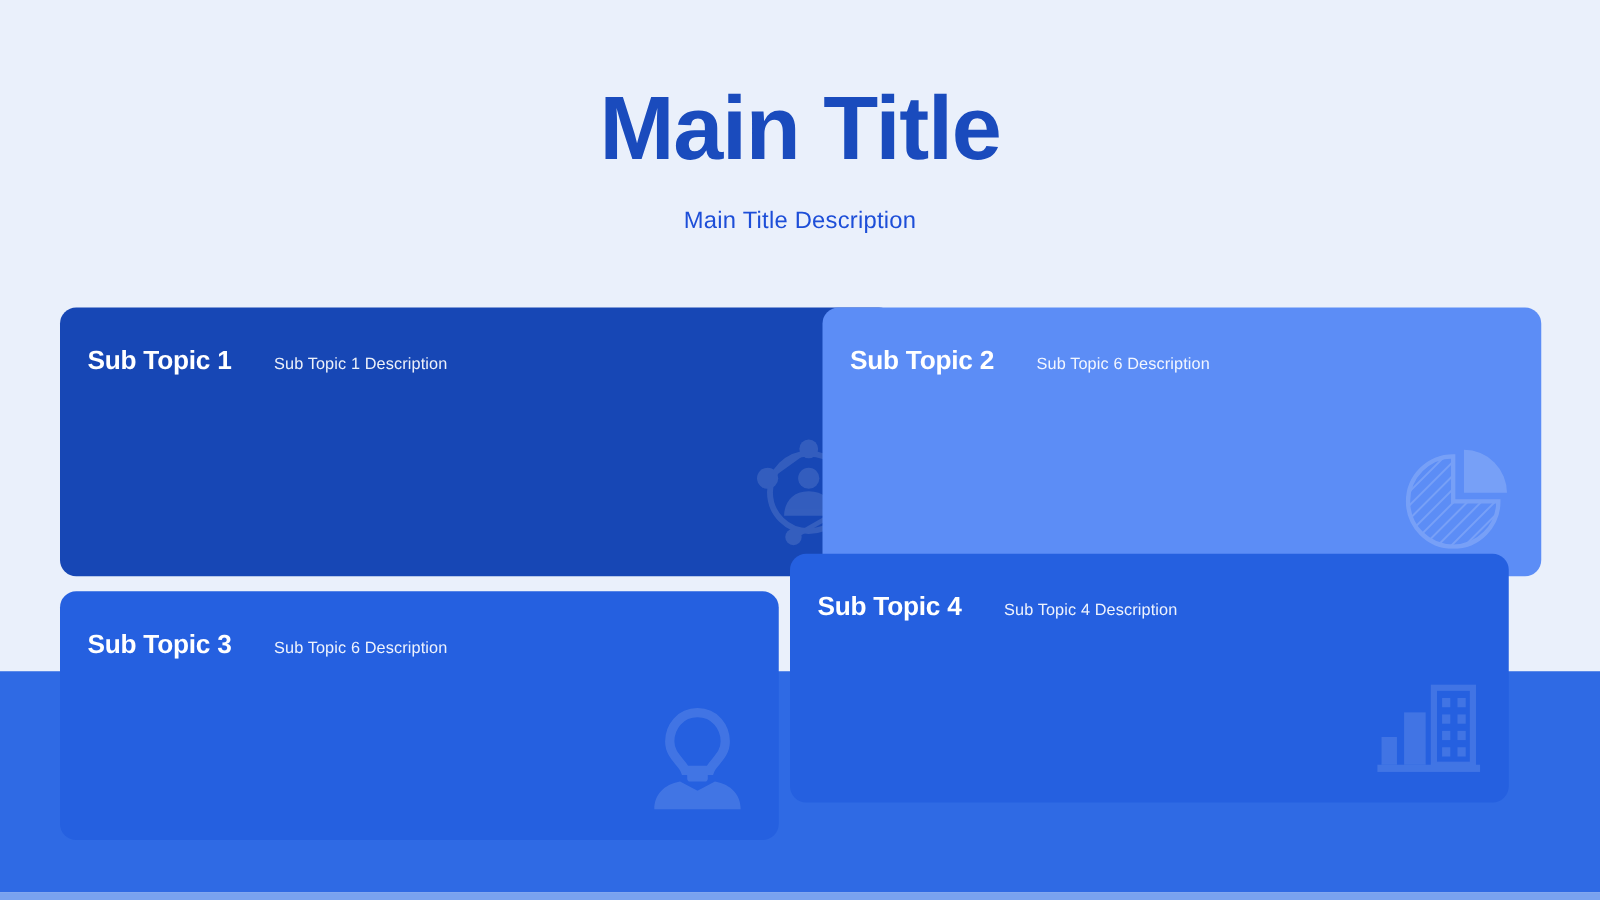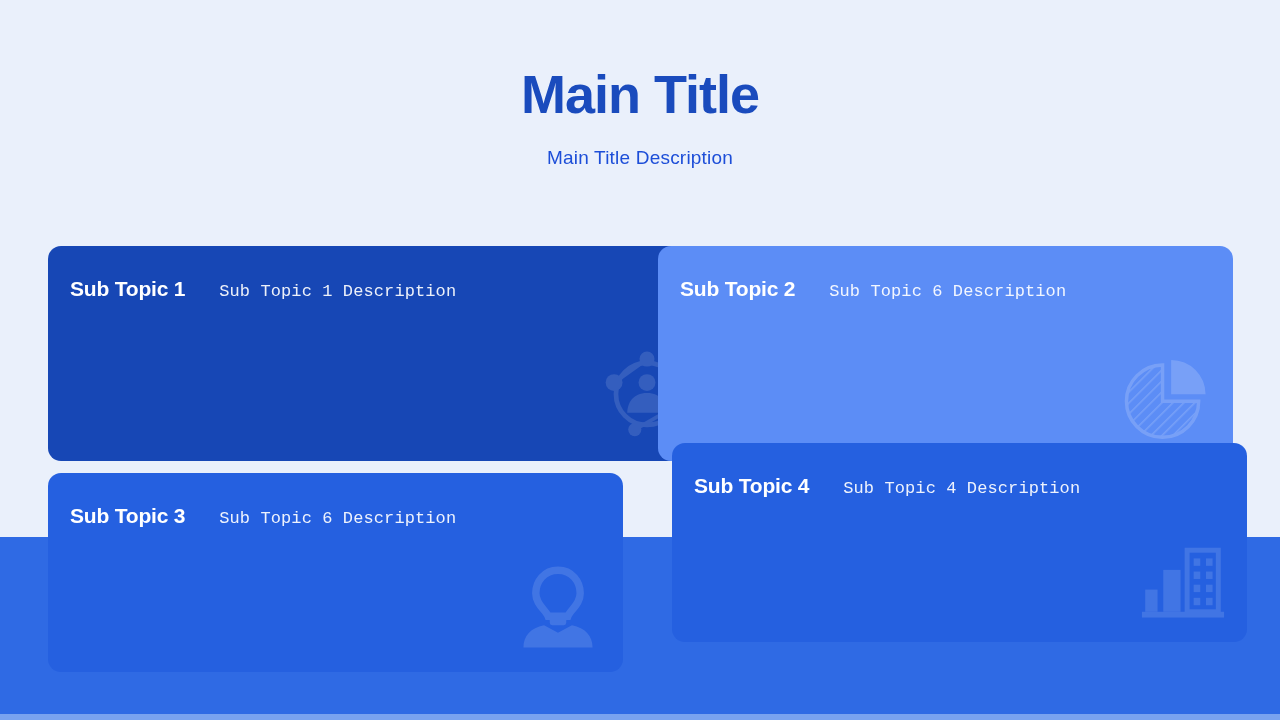--- a/index.html
+++ b/index.html
@@ -34,21 +34,21 @@
 
   
   .header {
     position:absolute;
     left:0; top:0;
     width:1280px;
     text-align:center;
     padding-top:66px;
   }
   .main-title {
-    font-size:54px;
+    font-size:72px;
     font-weight:700;
     letter-spacing:-1px;
     line-height:1.05;
     color:#1a4bbd;
   }
   .main-sub {
     margin-top:24px;
     font-size:19px;
     font-weight:400;
     color:#1d4ed8;
@@ -67,43 +67,42 @@
     align-items:baseline;
     padding:31px 0 0 22px;
   }
   .card .card-title {
     font-size:21px;
     font-weight:700;
     letter-spacing:-0.2px;
     white-space:nowrap;
   }
   .card .card-desc {
-    font-size:17px;
+    font-size:13px;
     font-weight:400;
     letter-spacing:0.1px;
     margin-left:34px;
     color:rgba(255,255,255,0.92);
     white-space:nowrap;
-    font-family:Liberation Mono, monospace;
   }
   .card .card-icon {
     position:absolute;
     right:26px;
     bottom:18px;
     width:86px;
     height:86px;
     opacity:0.13;
   }
   .card .card-icon svg { width:100%; height:100%; display:block; }
 
   
   #card-1 { left:48px;  top:246px; width:668px; height:215px; background:#1747b5; }
   #card-2 { left:658px; top:246px; width:575px; height:215px; background:#5c8df6; }
   #card-3 { left:48px;  top:443px; width:575px; height:199px; background:#2560e0;margin-top:30px; }
-  #card-4 { left:672px; top:443px; width:575px; height:199px; background:#2560e0; }
+  #card-4 { left:632px; top:443px; width:575px; height:199px; background:#2560e0; }
 
   
   #card-1, #card-2 { z-index:2; }
   #card-3, #card-4 { z-index:3; }
 
   #card-1 .card-icon { right:22px; bottom:22px; width:94px; height:94px; opacity:0.12; }
   #card-2 .card-icon { right:24px; bottom:22px; width:86px; height:86px; opacity:0.17; }
   #card-3 .card-icon { right:28px; bottom:22px; width:74px; height:84px; opacity:0.13; }
   #card-4 .card-icon { right:22px; bottom:22px; width:84px; height:78px; opacity:0.13; }
 </style>

